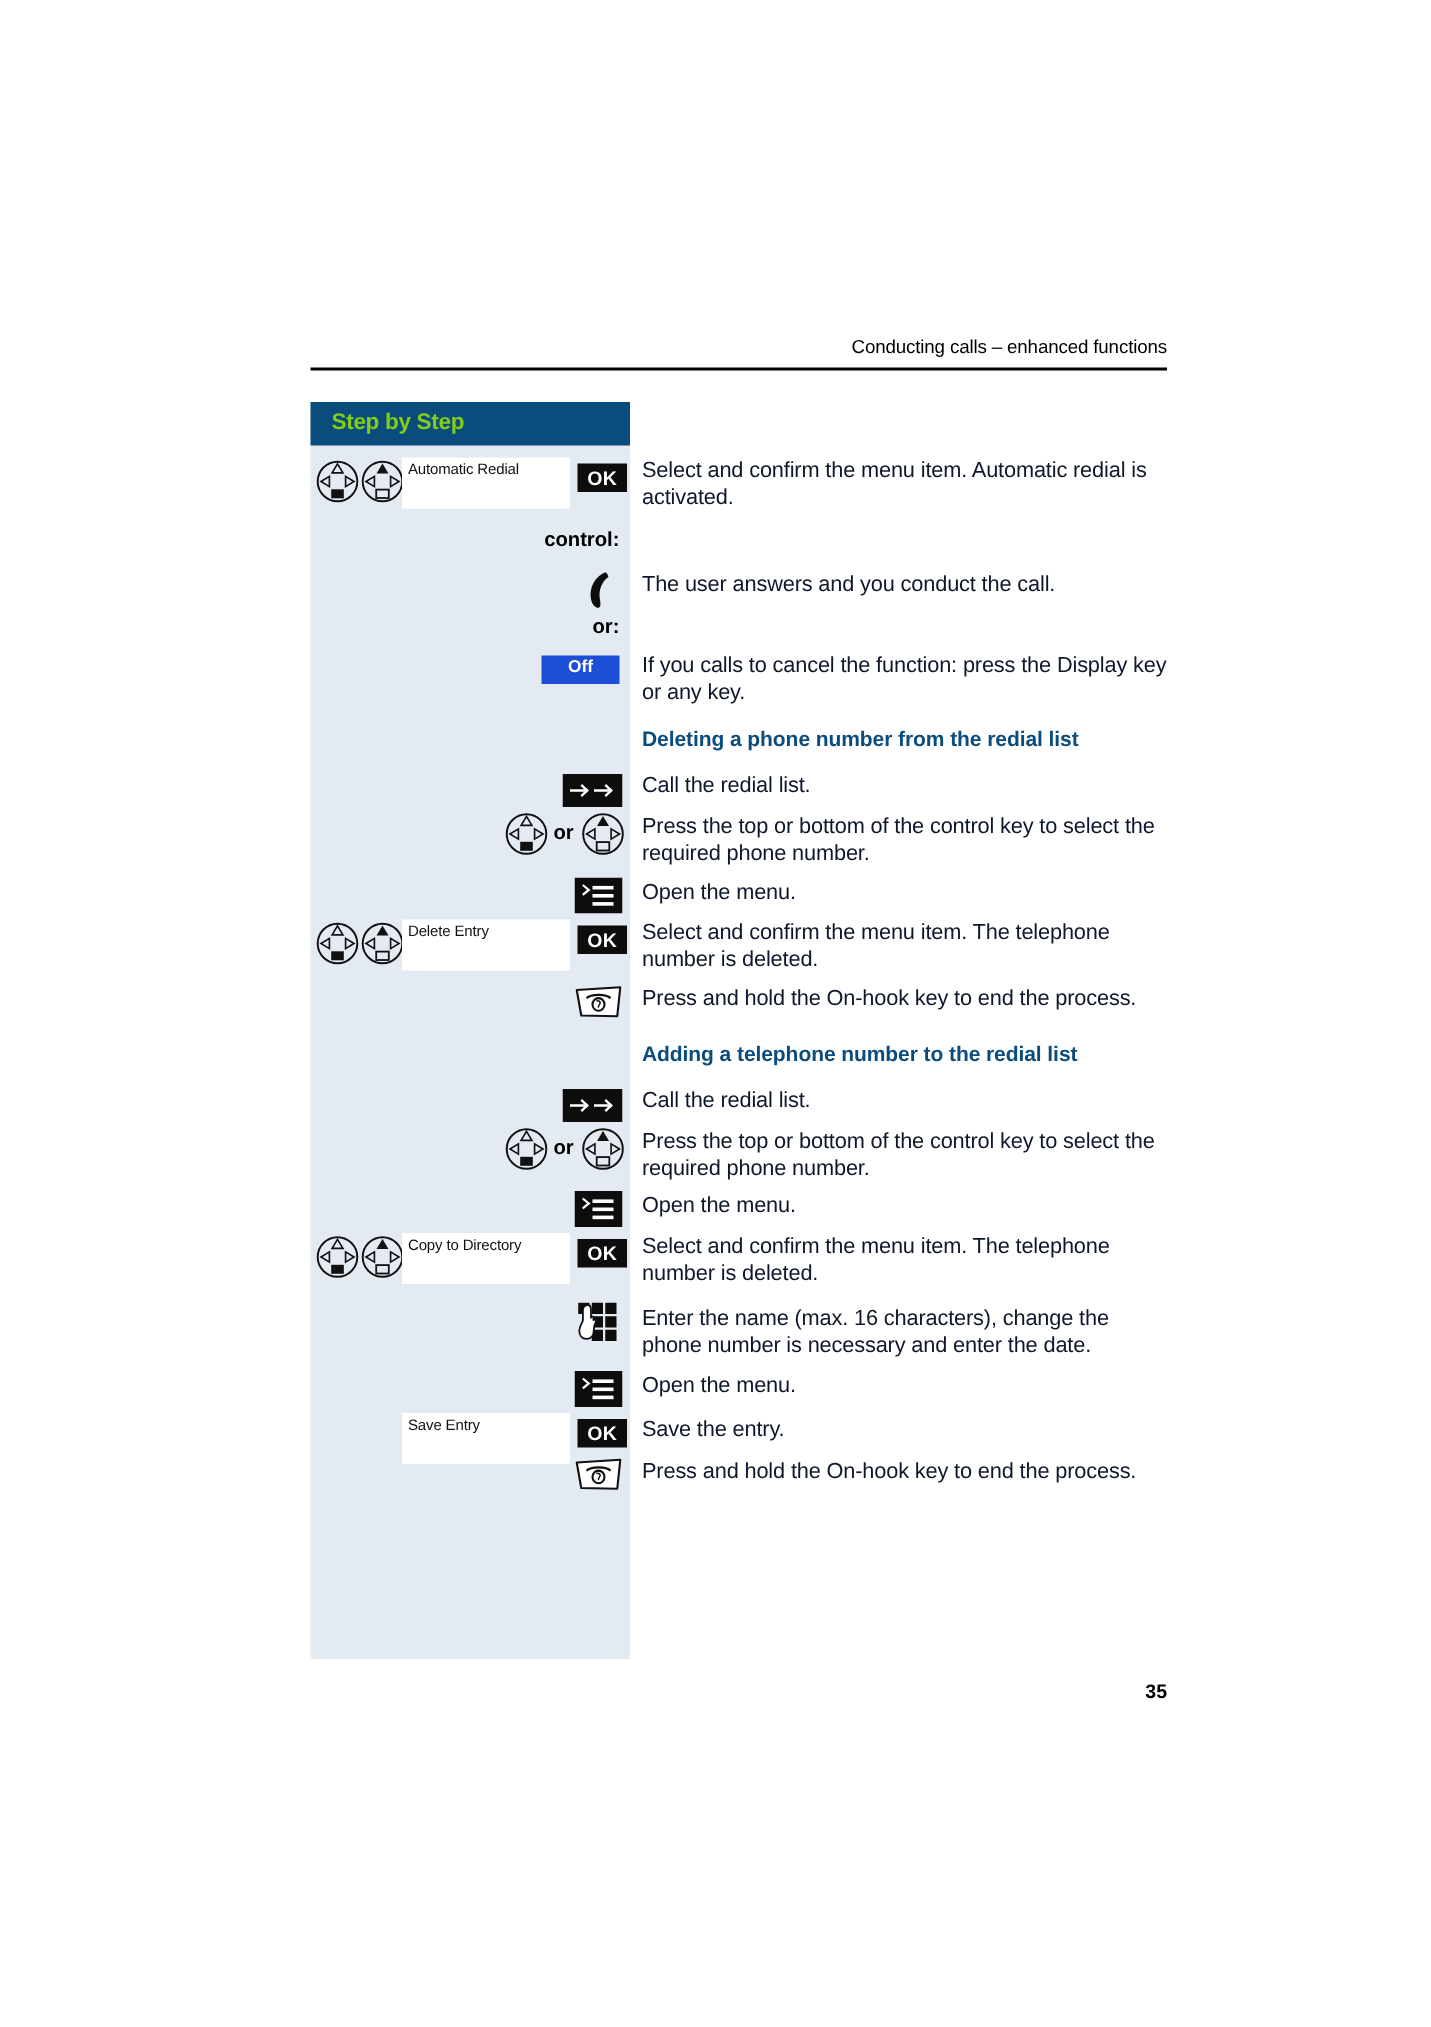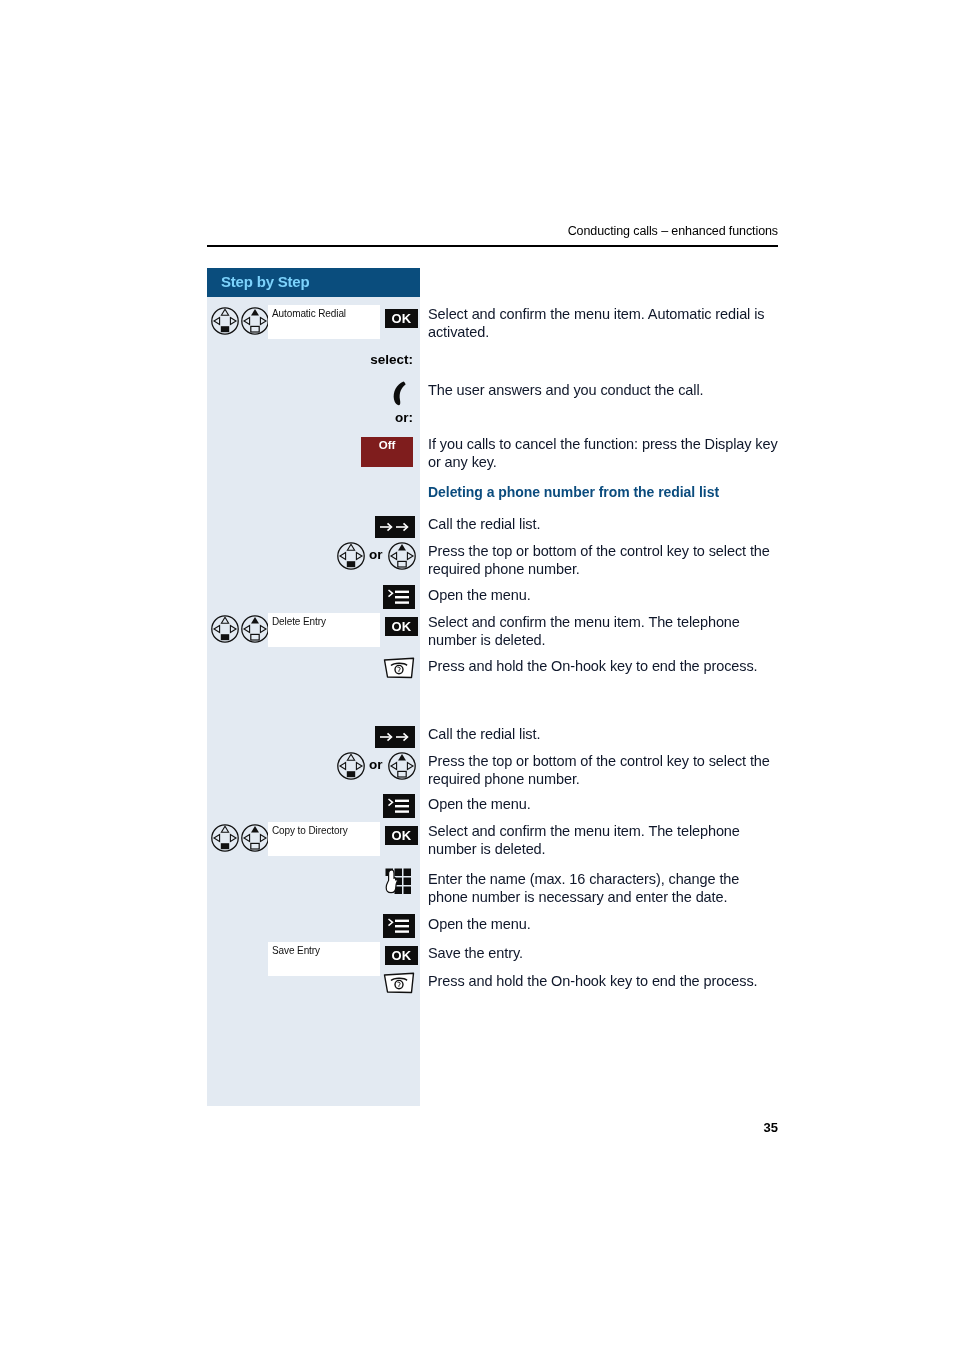--- a/index.html
+++ b/index.html
@@ -53,21 +53,21 @@
     width: 213px;
     height: 29px;
     background: #0a4d7d;
   }
   .sbs-header-label {
     position: absolute;
     left: 14px;
     top: 5px;
     font-size: 15px;
     font-weight: bold;
-    color: #7dd3fc;
+    color: #84cc16;
     letter-spacing: -0.2px;
   }
 
   
   .row {
     position: absolute;
     left: 207px;
     width: 571px;
     display: flex;
     align-items: flex-start;
@@ -126,26 +126,26 @@
     font-size: 13px;
     font-weight: bold;
     width: 33px;
     height: 19px;
     line-height: 19px;
     text-align: center;
     letter-spacing: 0.3px;
   }
   .key-off {
     position: absolute;
-    background: #7f1d1d;
+    background: #1d4ed8;
     color: #ffffff;
     font-size: 11.5px;
     font-weight: bold;
     width: 52px;
-    height: 30px;
+    height: 19px;
     line-height: 17px;
     text-align: center;
   }
 
   
   .ico {
     position: absolute;
     display: block;
   }
 
@@ -257,21 +257,21 @@
     <div class="menu-box" style="left:61px; top:-1px">
       <div class="menu-box-label">Automatic Redial</div>
     </div>
     <div class="key-ok" style="left:178px; top:3px">OK</div>
   </div>
   <div class="body-text">Select and confirm the menu item. Automatic redial is activated.</div>
 </div>
 
 <div class="row" style="top:352px">
   <div class="gutter" style="height:20px">
-    <div class="right-label" style="top:0px">select:</div>
+    <div class="right-label" style="top:0px">control:</div>
   </div>
   <div class="body-text"></div>
 </div>
 
 <div class="row" style="top:378px">
   <div class="gutter">
     <svg class="ico" style="left:180px; top:0px" width="26" height="30" viewBox="0 0 26 30">
         <use href="#handset-glyph"></use>
       </svg>
   </div>
@@ -348,20 +348,21 @@
   <div class="gutter">
     <svg class="ico" style="left:175px; top:0px" width="34" height="24" viewBox="0 0 34 24">
         <use href="#onhook-glyph"></use>
       </svg>
   </div>
   <div class="body-text" style="padding-top:2px">Press and hold the On-hook key to end the process.</div>
 </div>
 
 <div class="row" style="top:694px">
   <div class="gutter" style="height:20px"></div>
+  <div class="section-heading">Adding a telephone number to the redial list</div>
 </div>
 
 <div class="row" style="top:725px">
   <div class="gutter">
     <svg class="ico" style="left:168px; top:1px" width="40" height="22" viewBox="0 0 40 22">
         <use href="#redial-glyph"></use>
       </svg>
   </div>
   <div class="body-text" style="padding-top:1px">Call the redial list.</div>
 </div>

